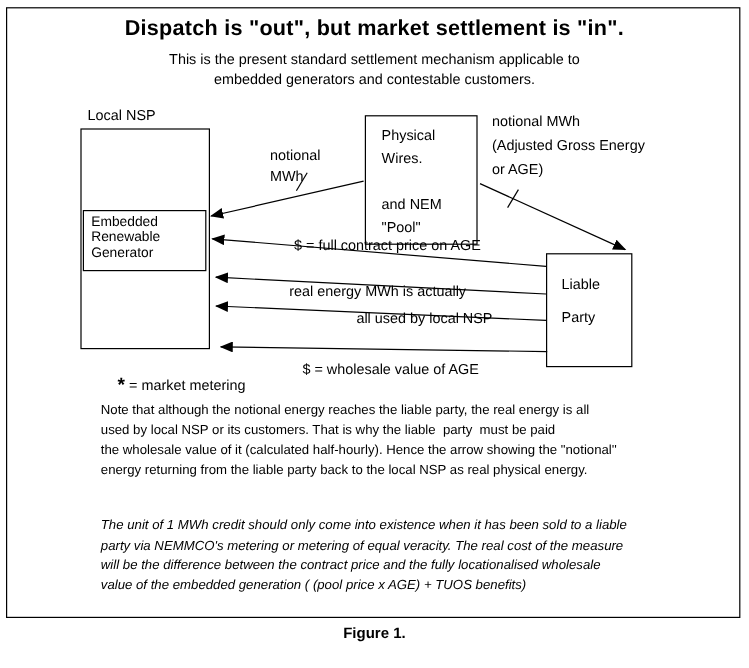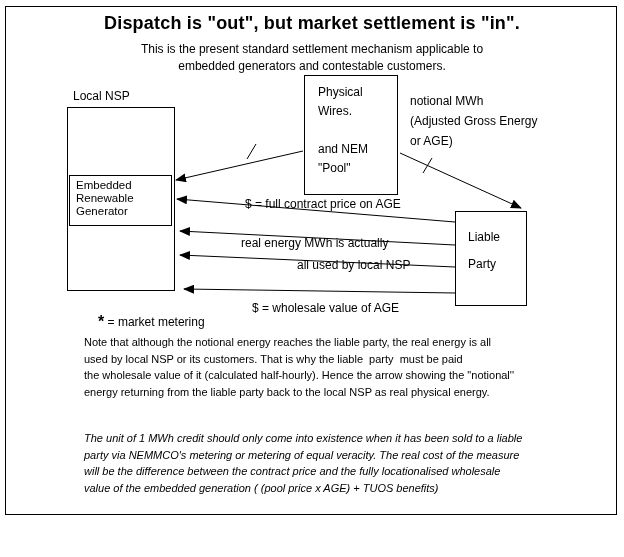--- a/index.html
+++ b/index.html
@@ -20,21 +20,21 @@
     position:absolute; left:0; width:600px; top:41px; text-align:center;
     font-size:12px; line-height:17px;padding-left:24px;
   }
   .lbl { position:absolute; font-size:12px; }
   .pre { white-space:pre-line; }
   .box { position:absolute; border:1px solid #000; background:#fff; font-size:12px; }
   .nsp-label   { left:73px;  top:89px; }
   .nsp-box     { left:67px;  top:107px; width:108px; height:184px; background:transparent; }
   .gen-box     { left:69px;  top:175px; width:103px; height:51px; padding:3px 0 0 6px;
                  font-size:11.5px; line-height:13px; }
-  .pool-box    { left:304px; top:75px;  width:94px;  height:120px; padding:7px 0 0 13px;
+  .pool-box    { left:304px; top:96px;  width:94px;  height:108px; padding:7px 0 0 13px;
                  line-height:19px; }
   .liable-box  { left:455px; top:211px; width:72px;  height:95px; padding:12px 0 16px 12px;
                  line-height:27px; }
   .lab-notional-left  { left:225px; top:120px; line-height:18px; }
   .lab-notional-right { left:410px; top:91px;  line-height:20px; }
   .lab-contract  { left:245px; top:197px; }
   .lab-real1     { left:241px; top:236px; }
   .lab-real2     { left:297px; top:258px; }
   .lab-wholesale { left:252px; top:301px; }
   .lab-metering  { left:98px;  top:312px; }
@@ -73,20 +73,22 @@
 
   <div class="box pool-box pre">Physical
 Wires.
 
 and  NEM
 "Pool"</div>
 
   <div class="box liable-box pre">Liable
 Party</div>
 
+  <div class="lbl pre lab-notional-left">notional
+MWh</div>
 
   <div class="lbl pre lab-notional-right">notional  MWh
 (Adjusted Gross Energy
 or AGE)</div>
 
   <div class="lbl lab-contract">$ = full contract price on AGE</div>
 
   <div class="lbl lab-real1">real energy MWh is actually</div>
 
   <div class="lbl lab-real2">all used by local NSP</div>
@@ -114,14 +116,15 @@
   <div class="note note1">Note that although the notional energy reaches the liable party, the real energy is all
 used by local NSP or its customers. That is why the liable  party  must be paid
 the wholesale value of it (calculated half-hourly). Hence the arrow showing the "notional''
 energy returning from the liable party back to the local NSP as real physical energy.</div>
 
   <div class="note note2">The unit of 1 MWh credit should only come into existence when it has been sold to a liable
 party via NEMMCO's metering or metering of equal veracity. The real cost of the measure
 will be the difference between the contract price and the fully locationalised wholesale
 value of the embedded generation ( (pool price x AGE) + TUOS benefits)</div>
 
+  <div class="caption">Figure 1.</div>
 
 </div>
 
 </body></html>

